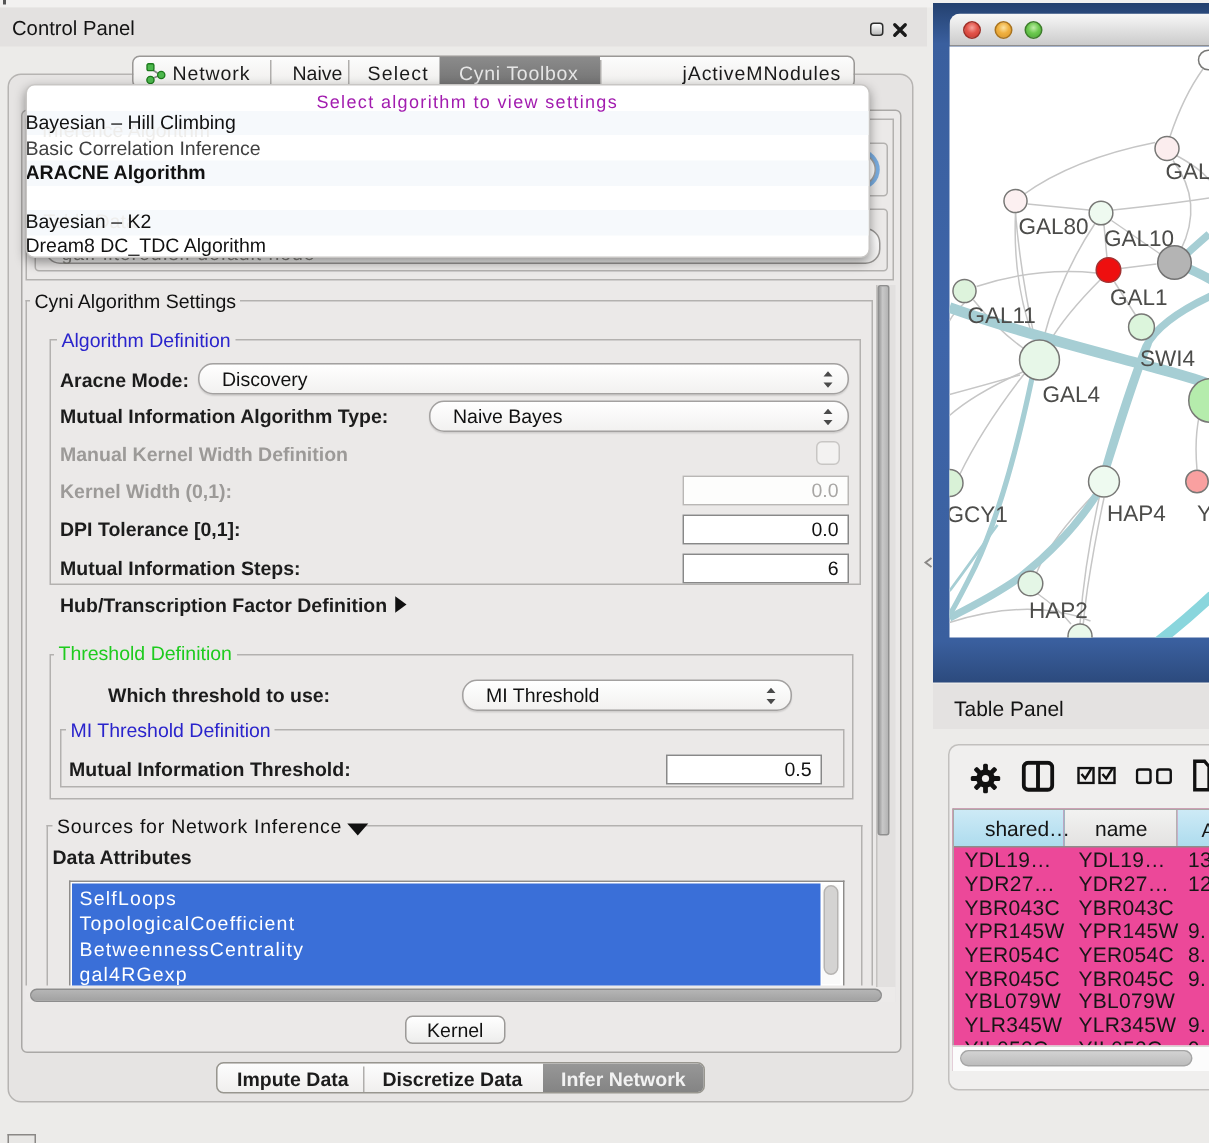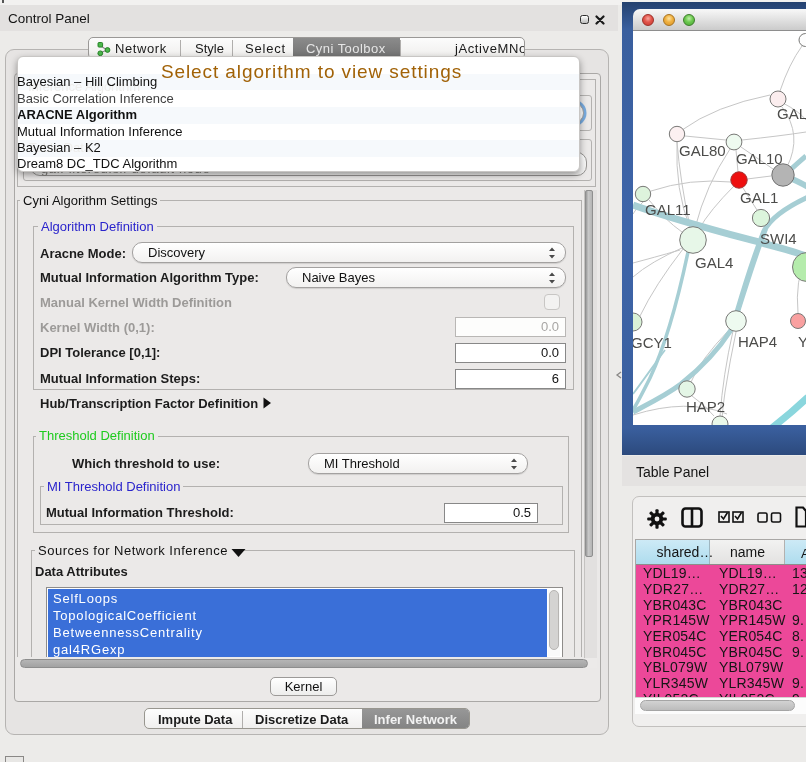--- a/index.html
+++ b/index.html
@@ -27,27 +27,27 @@
 
 <div class="ab" style="left:580px;top:15px;width:9px;height:9px;border:1.6px solid #2d2d2d;border-radius:2.5px;background:linear-gradient(#fff,#bbb);"></div>
 <svg class="ab" style="left:595px;top:15px;" width="10" height="10" viewBox="0 0 10 10">
     <path d="M1.5 1.5 L8.5 8.5 M8.5 1.5 L1.5 8.5" stroke="#1a1a1a" stroke-width="2.2" stroke-linecap="round"></path>
   </svg>
 
 <div class="ab" style="left:5px;top:49px;width:604px;height:686px;background:#e6e4e3;border:1px solid #b6b4b2;border-radius:9px;"></div>
 
 <div class="ab" style="left:14px;top:73px;width:587px;height:629px;background:#ebe9e8;border:1px solid #aaa8a6;border-radius:4px;"></div>
 
-<div class="ab" style="left:88px;top:37px;width:437px;height:22px;background:linear-gradient(#fcfcfc,#efeeec);border:1px solid #9a9896;border-radius:5px;overflow:hidden;">
+<div class="ab" style="left:88px;top:37px;width:482px;height:22px;background:linear-gradient(#fcfcfc,#efeeec);border:1px solid #9a9896;border-radius:5px;overflow:hidden;">
   <div class="ab" style="left:91px;top:2px;width:1px;height:17px;background:#b0aeac;"></div>
   <div class="ab" style="left:143px;top:2px;width:1px;height:17px;background:#b0aeac;"></div>
   <div class="ab" style="left:204px;top:0;width:107px;height:22px;background:linear-gradient(#8b8b8b,#6f6f6f);"></div>
   <div class="ab" style="left:311px;top:2px;width:1px;height:17px;background:#b0aeac;"></div>
   <div class="ab" style="left:26px;top:3px;font-size:13px;letter-spacing:0.6px;color:#1a1a1a;">Network</div>
-  <div class="ab" style="left:106px;top:3px;font-size:13px;color:#1a1a1a;">Style</div>
+  <div class="ab" style="left:106px;top:3px;font-size:13px;color:#1a1a1a;">Naive</div>
   <div class="ab" style="left:156px;top:3px;font-size:13px;letter-spacing:0.8px;color:#1a1a1a;">Select</div>
   <div class="ab" style="left:217px;top:3px;font-size:13px;letter-spacing:0.45px;color:#e6e6e6;">Cyni Toolbox</div>
   <div class="ab" style="left:322px;top:3px;font-size:13px;letter-spacing:0.6px;color:#1a1a1a;margin-left:44px;">jActiveMNodules</div>
   <svg class="ab" style="left:7px;top:3px;" width="16" height="16" viewBox="0 0 16 16">
     <path d="M4 4.5 L11 9 M4 12 L11 9" stroke="#888" stroke-width="1.1" fill="none"></path>
     <rect x="2" y="1.5" width="4.6" height="4.6" rx="1" fill="#4db84d" stroke="#1c7a1c" stroke-width="0.9"></rect>
     <circle cx="4.3" cy="12.3" r="2.4" fill="#4db84d" stroke="#1c7a1c" stroke-width="0.9"></circle>
     <circle cx="11.5" cy="9" r="2.4" fill="#4db84d" stroke="#1c7a1c" stroke-width="0.9"></circle>
   </svg>
 </div>
@@ -107,21 +107,21 @@
 <div class="ab combo" style="left:308px;top:453px;width:220px;height:21px;">
   <span class="ct">MI Threshold</span>
   <svg class="arr" viewBox="0 0 8 14">
       <path d="M1 5 L4 1.5 L7 5 Z M1 9 L4 12.5 L7 9 Z" fill="#4a4a4a"></path>
     </svg>
 </div>
 
 <div class="ab grp" style="left:40px;top:486px;width:523px;height:39px;"></div>
 <div class="ab grplbl" style="left:44px;top:479px;color:#2a24cc;">MI Threshold Definition</div>
 <div class="ab lbl" style="left:46px;top:505px;">Mutual Information Threshold:</div>
-<div class="ab field" style="left:444px;top:503px;width:94px;height:20px;line-height:18px;">0.5</div>
+<div class="ab field" style="left:444px;top:503px;width:104px;height:20px;line-height:18px;">0.5</div>
 
 <div class="ab" style="left:31px;top:550px;width:544px;height:107px;border:1px solid #b3b1af;border-bottom:none;"></div>
 <div class="ab grplbl" style="left:35px;top:543px;color:#111;letter-spacing:0.5px;">Sources for Network Inference&nbsp;</div>
 <svg class="ab" style="left:231px;top:548px;" width="15" height="10" viewBox="0 0 15 10">
     <path d="M0.5 1 L14.5 1 L7.5 9 Z" fill="#111"></path>
   </svg>
 <div class="ab lbl" style="left:35px;top:564px;">Data Attributes</div>
 
 <div class="ab" style="left:46px;top:587px;width:517px;height:70px;background:#fff;border:1px solid #8e8c8a;border-bottom:none;overflow:hidden;">
   <div class="ab" style="left:1px;top:1px;width:499px;height:69px;background:#3a6fd8;"></div>
@@ -148,25 +148,24 @@
 <svg class="ab" style="left:615px;top:371px;" width="8" height="8" viewBox="0 0 8 8">
     <path d="M6 1 L2 4 L6 7" stroke="#8a8886" stroke-width="1.3" fill="none"></path>
   </svg>
 
 <div class="ab" style="left:17px;top:56px;width:563px;height:116px;background:#fff;border:1px solid #c8c6c4;border-radius:6px;box-shadow:0 3px 7px rgba(0,0,0,0.38);overflow:hidden;">
   <div class="ab" style="left:0;top:17px;width:563px;height:16px;background:#f6f9fc;"></div>
   <div class="ab" style="left:0;top:50px;width:563px;height:17px;background:#f6f9fc;"></div>
   <div class="ab" style="left:0;top:83px;width:563px;height:17px;background:#f6f9fc;"></div>
   <div class="ab" style="left:10px;top:22px;font-size:13px;color:#eeedeb;">Inference Algorithm</div>
   <div class="ab" style="left:11px;top:83px;font-size:13px;color:#eeedeb;">Table Data</div>
-  <div class="ab" style="left:12px;top:4px;width:563px;text-align:center;font-size:19px;letter-spacing:0.9px;color:#a16207;">Select algorithm to view settings</div>
+  <div class="ab" style="left:12px;top:4px;width:563px;text-align:center;font-size:12px;letter-spacing:0.9px;color:#a21caf;">Select algorithm to view settings</div>
   <div class="ab" style="left:-1px;top:17px;font-size:13px;color:#111;">Bayesian – Hill Climbing</div>
   <div class="ab" style="left:-1px;top:33.5px;font-size:13px;color:#404040;">Basic Correlation Inference</div>
   <div class="ab" style="left:-1px;top:50px;font-size:13px;color:#111;font-weight:bold;">ARACNE Algorithm</div>
-  <div class="ab" style="left:-1px;top:66.5px;font-size:13px;color:#111;">Mutual Information Inference</div>
   <div class="ab" style="left:-1px;top:83px;font-size:13px;color:#111;">Bayesian – K2</div>
   <div class="ab" style="left:-1px;top:99px;font-size:13px;color:#111;">Dream8 DC_TDC Algorithm</div>
 </div>
 
 <div class="ab" style="left:622px;top:2px;width:184px;height:453px;background:linear-gradient(180deg,#24416f 0%,#3a5f9e 6%,#3e65a9 50%,#3a5f9e 94%,#2c4a7d 100%);"></div>
 <div class="ab" style="left:633px;top:9px;width:173px;height:22px;background:linear-gradient(#f8f8f8,#cbcbcb);border-bottom:1px solid #8e8e8e;border-radius:7px 0 0 0;"></div>
 
 <div class="ab" style="left:642px;top:14px;width:12px;height:12px;border-radius:50%;background:radial-gradient(circle at 50% 35%,#f6a49d 0%,#e2544a 45%,#c63a31 100%);border:0.5px solid #9d2f28;"></div>
 <div class="ab" style="left:663px;top:14px;width:12px;height:12px;border-radius:50%;background:radial-gradient(circle at 50% 35%,#fce3a2 0%,#f0b03f 45%,#d9962a 100%);border:0.5px solid #a8731f;"></div>
 <div class="ab" style="left:683px;top:14px;width:12px;height:12px;border-radius:50%;background:radial-gradient(circle at 50% 35%,#c0eda8 0%,#6cc94f 45%,#4ba636 100%);border:0.5px solid #3d7d2b;"></div>

